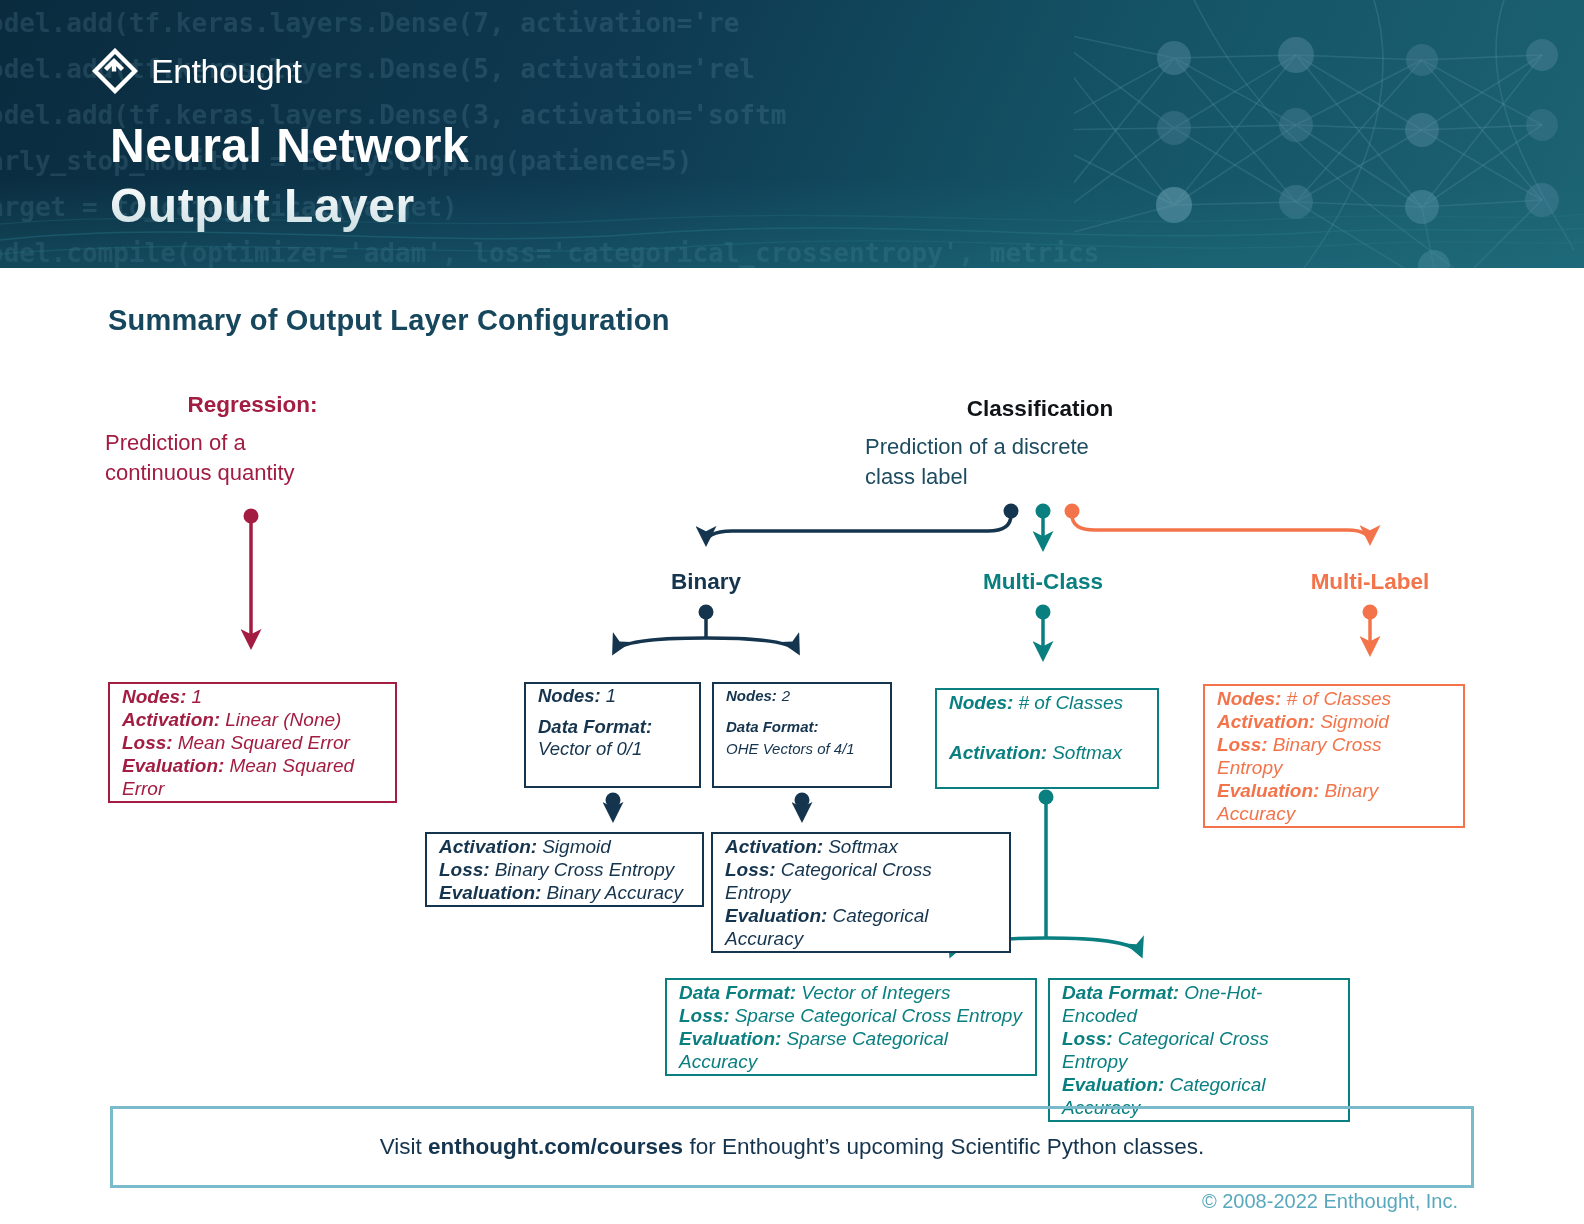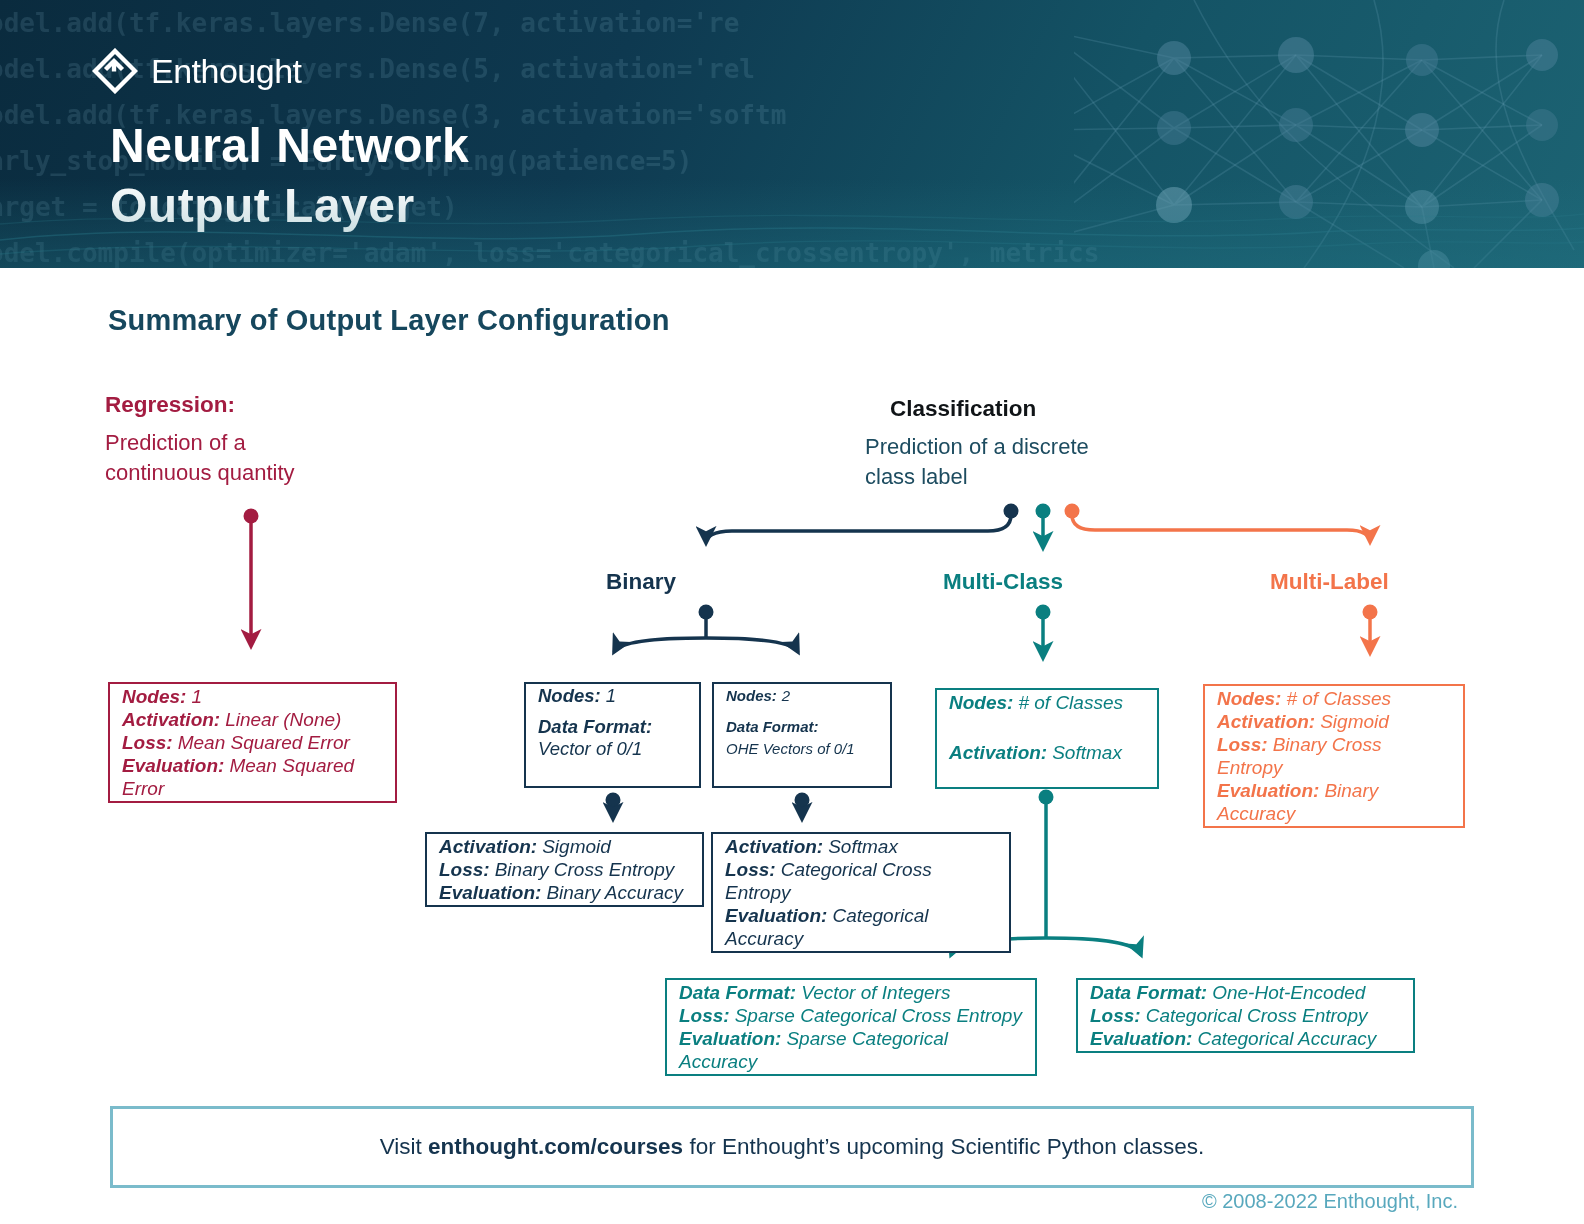--- a/index.html
+++ b/index.html
@@ -28,21 +28,21 @@
   .logo-text{color:#fff;font-size:34px;font-weight:400;letter-spacing:-.5px;}
   .hero-title{
     position:absolute;left:110px;top:116px;color:#fff;
     font-size:48px;font-weight:800;line-height:60px;letter-spacing:.5px;
   }
   
   .summary-title{
     position:absolute;left:108px;top:304px;
     font-size:29px;font-weight:800;color:#16475d;letter-spacing:.2px;
   }
-  .col-label{position:absolute;font-weight:800;font-size:22.5px;text-align:left;}
+  .col-label{position:absolute;font-weight:800;font-size:22.5px;text-align:center;}
   .col-desc{position:absolute;font-size:22px;line-height:30px;text-align:left;}
   .crimson{color:#a31c41;} .navy{color:#15344e;} .teal{color:#0a7f80;}
   .orange{color:#f3744a;} .black{color:#101417;} .slate{color:#1d4c60;}
   .box{
     position:absolute;background:#fff;border:2.5px solid;box-sizing:border-box;
     padding:1px 12px;font-size:19px;line-height:23px;font-style:italic;
   }
   .box .lbl{font-weight:700;margin-right:5px;}
   .gap-s{height:9px;} .gap-l{height:27px;}
   .b-crimson{border-color:#a31c41;color:#a31c41;}
@@ -213,21 +213,21 @@
   <div class="box b-navy" style="left:524px;top:682px;width:177px;height:106px;font-size:18.5px;line-height:22px;">
     <div><span class="lbl">Nodes:</span><span>1</span></div>
     <div class="gap-s"></div>
     <div><span class="lbl">Data Format:</span></div>
     <div><span>Vector of 0/1</span></div>
   </div>
   <div class="box b-navy" style="left:712px;top:682px;width:180px;height:106px;font-size:15px;line-height:22px;">
     <div><span class="lbl">Nodes:</span><span>2</span></div>
     <div class="gap-s"></div>
     <div><span class="lbl">Data Format:</span></div>
-    <div><span>OHE Vectors of 0/1</span></div>
+    <div><span>OHE Vectors of 4/1</span></div>
   </div>
 
   <div class="box b-teal" style="left:935px;top:688px;width:224px;height:101px;">
     <div><span class="lbl">Nodes:</span><span># of Classes</span></div>
     <div class="gap-l"></div>
     <div><span class="lbl">Activation:</span><span>Softmax</span></div>
   </div>
 
   <div class="box b-orange" style="left:1203px;top:684px;width:262px;">
     <div><span class="lbl">Nodes:</span><span># of Classes</span></div>
@@ -245,21 +245,21 @@
     <div><span class="lbl">Activation:</span><span>Softmax</span></div>
     <div><span class="lbl">Loss:</span><span>Categorical Cross Entropy</span></div>
     <div><span class="lbl">Evaluation:</span><span>Categorical Accuracy</span></div>
   </div>
 
   <div class="box b-teal" style="left:665px;top:978px;width:372px;">
     <div><span class="lbl">Data Format:</span><span>Vector of Integers</span></div>
     <div><span class="lbl">Loss:</span><span>Sparse Categorical Cross Entropy</span></div>
     <div><span class="lbl">Evaluation:</span><span>Sparse Categorical Accuracy</span></div>
   </div>
-  <div class="box b-teal" style="left:1048px;top:978px;width:339px;margin-left:28px;">
+  <div class="box b-teal" style="left:1048px;top:978px;width:302px;">
     <div><span class="lbl">Data Format:</span><span>One-Hot-Encoded</span></div>
     <div><span class="lbl">Loss:</span><span>Categorical Cross Entropy</span></div>
     <div><span class="lbl">Evaluation:</span><span>Categorical Accuracy</span></div>
   </div>
 
   <div class="footer-box">
     <span><span>Visit </span><b>enthought.com/courses</b><span> for Enthought’s upcoming Scientific Python classes.</span></span>
   </div>
   <div class="copyright">© 2008-2022 Enthought, Inc.</div>
 

